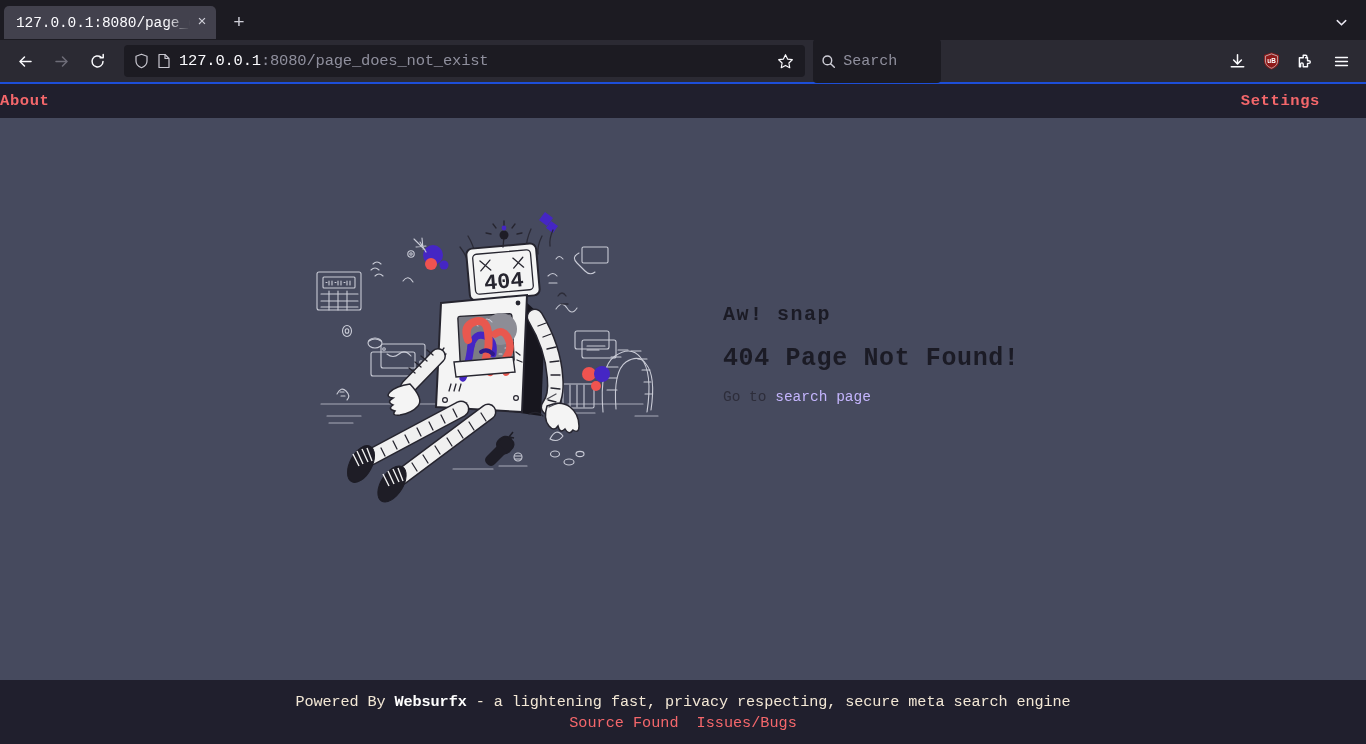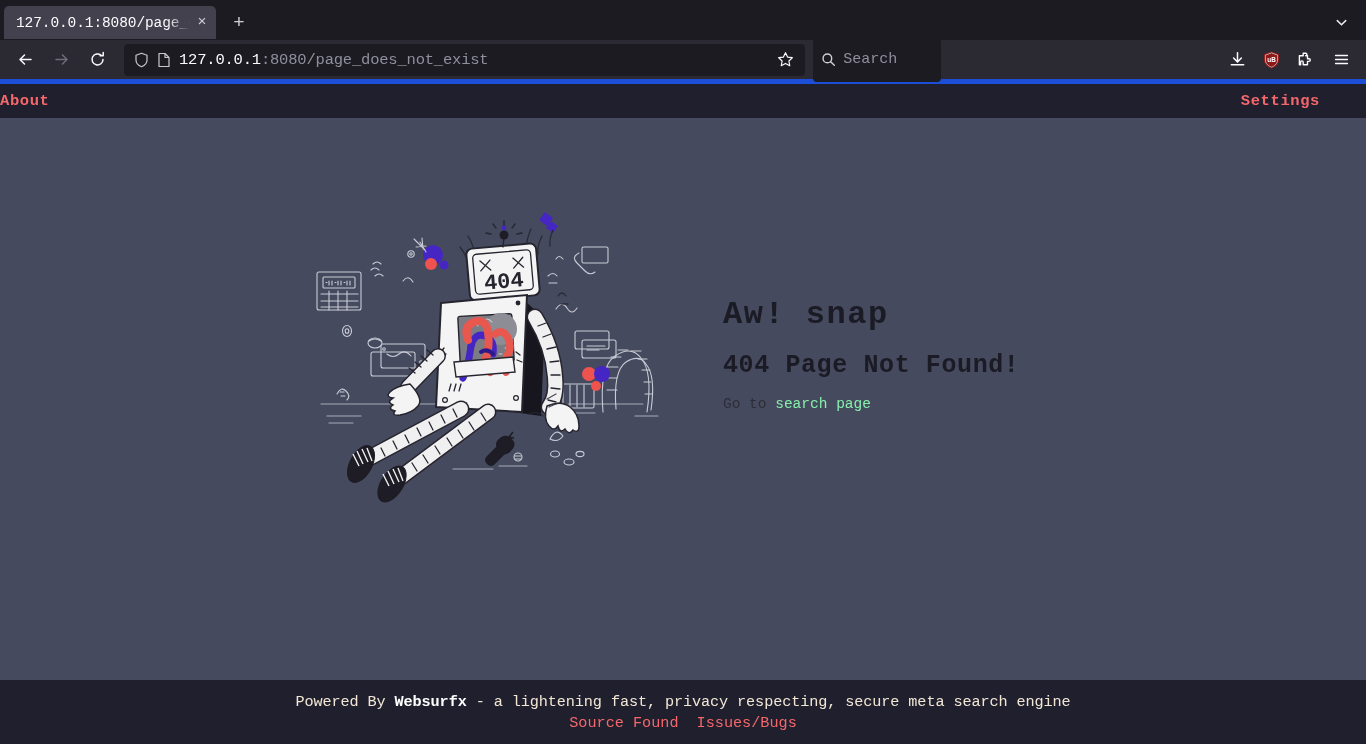--- a/index.html
+++ b/index.html
@@ -87,21 +87,21 @@
   }
 
   .navbar {
     height: 44px;
     flex: 0 0 44px;
     background: #2b2a33;
     display: flex;
     align-items: center;
     padding: 0 8px;
     gap: 2px;
-    border-bottom: 5px solid #1d4ed8;
+    border-bottom: 2px solid #1d4ed8;
   }
 
   .nav-btn {
     width: 34px; height: 32px;
     display: flex; align-items: center; justify-content: center;
     border-radius: 4px;
     color: #fbfbfe;
     flex: 0 0 34px;
   }
   .nav-btn.disabled { color: #6e6d78; }
@@ -199,41 +199,41 @@
     justify-content: center;
     gap: 50px;
     padding-bottom: 90px;
     position: relative;
   }
 
   .illus { width: 360px; height: 300px; flex: 0 0 360px; }
 
   .text-block { width: 330px; }
   .title {
-    font-size: 32px;
+    font-size: 20px;
     font-weight: bold;
     color: #1b1b25;
     letter-spacing: 1.5px;
     font-family: "Liberation Mono", "DejaVu Sans Mono", monospace;
     margin-bottom: 18px;
   }
   .subtitle {
     font-size: 25px;
     font-weight: bold;
     color: #1b1b25;
     letter-spacing: 0.6px;
     font-family: "Liberation Mono", "DejaVu Sans Mono", monospace;
     margin-bottom: 16px;
   }
   .goto {
     font-size: 14.5px;
     color: #2d2d3a;
     font-family: "Liberation Mono", "DejaVu Sans Mono", monospace;
   }
-  .goto a { color: #86efac; text-decoration: none; }
+  .goto a { color: #c4b5fd; text-decoration: none; }
 
   .site-footer {
     height: 64px;
     flex: 0 0 64px;
     background: #201f2d;
     display: flex;
     flex-direction: column;
     align-items: center;
     justify-content: center;
     gap: 3px;

